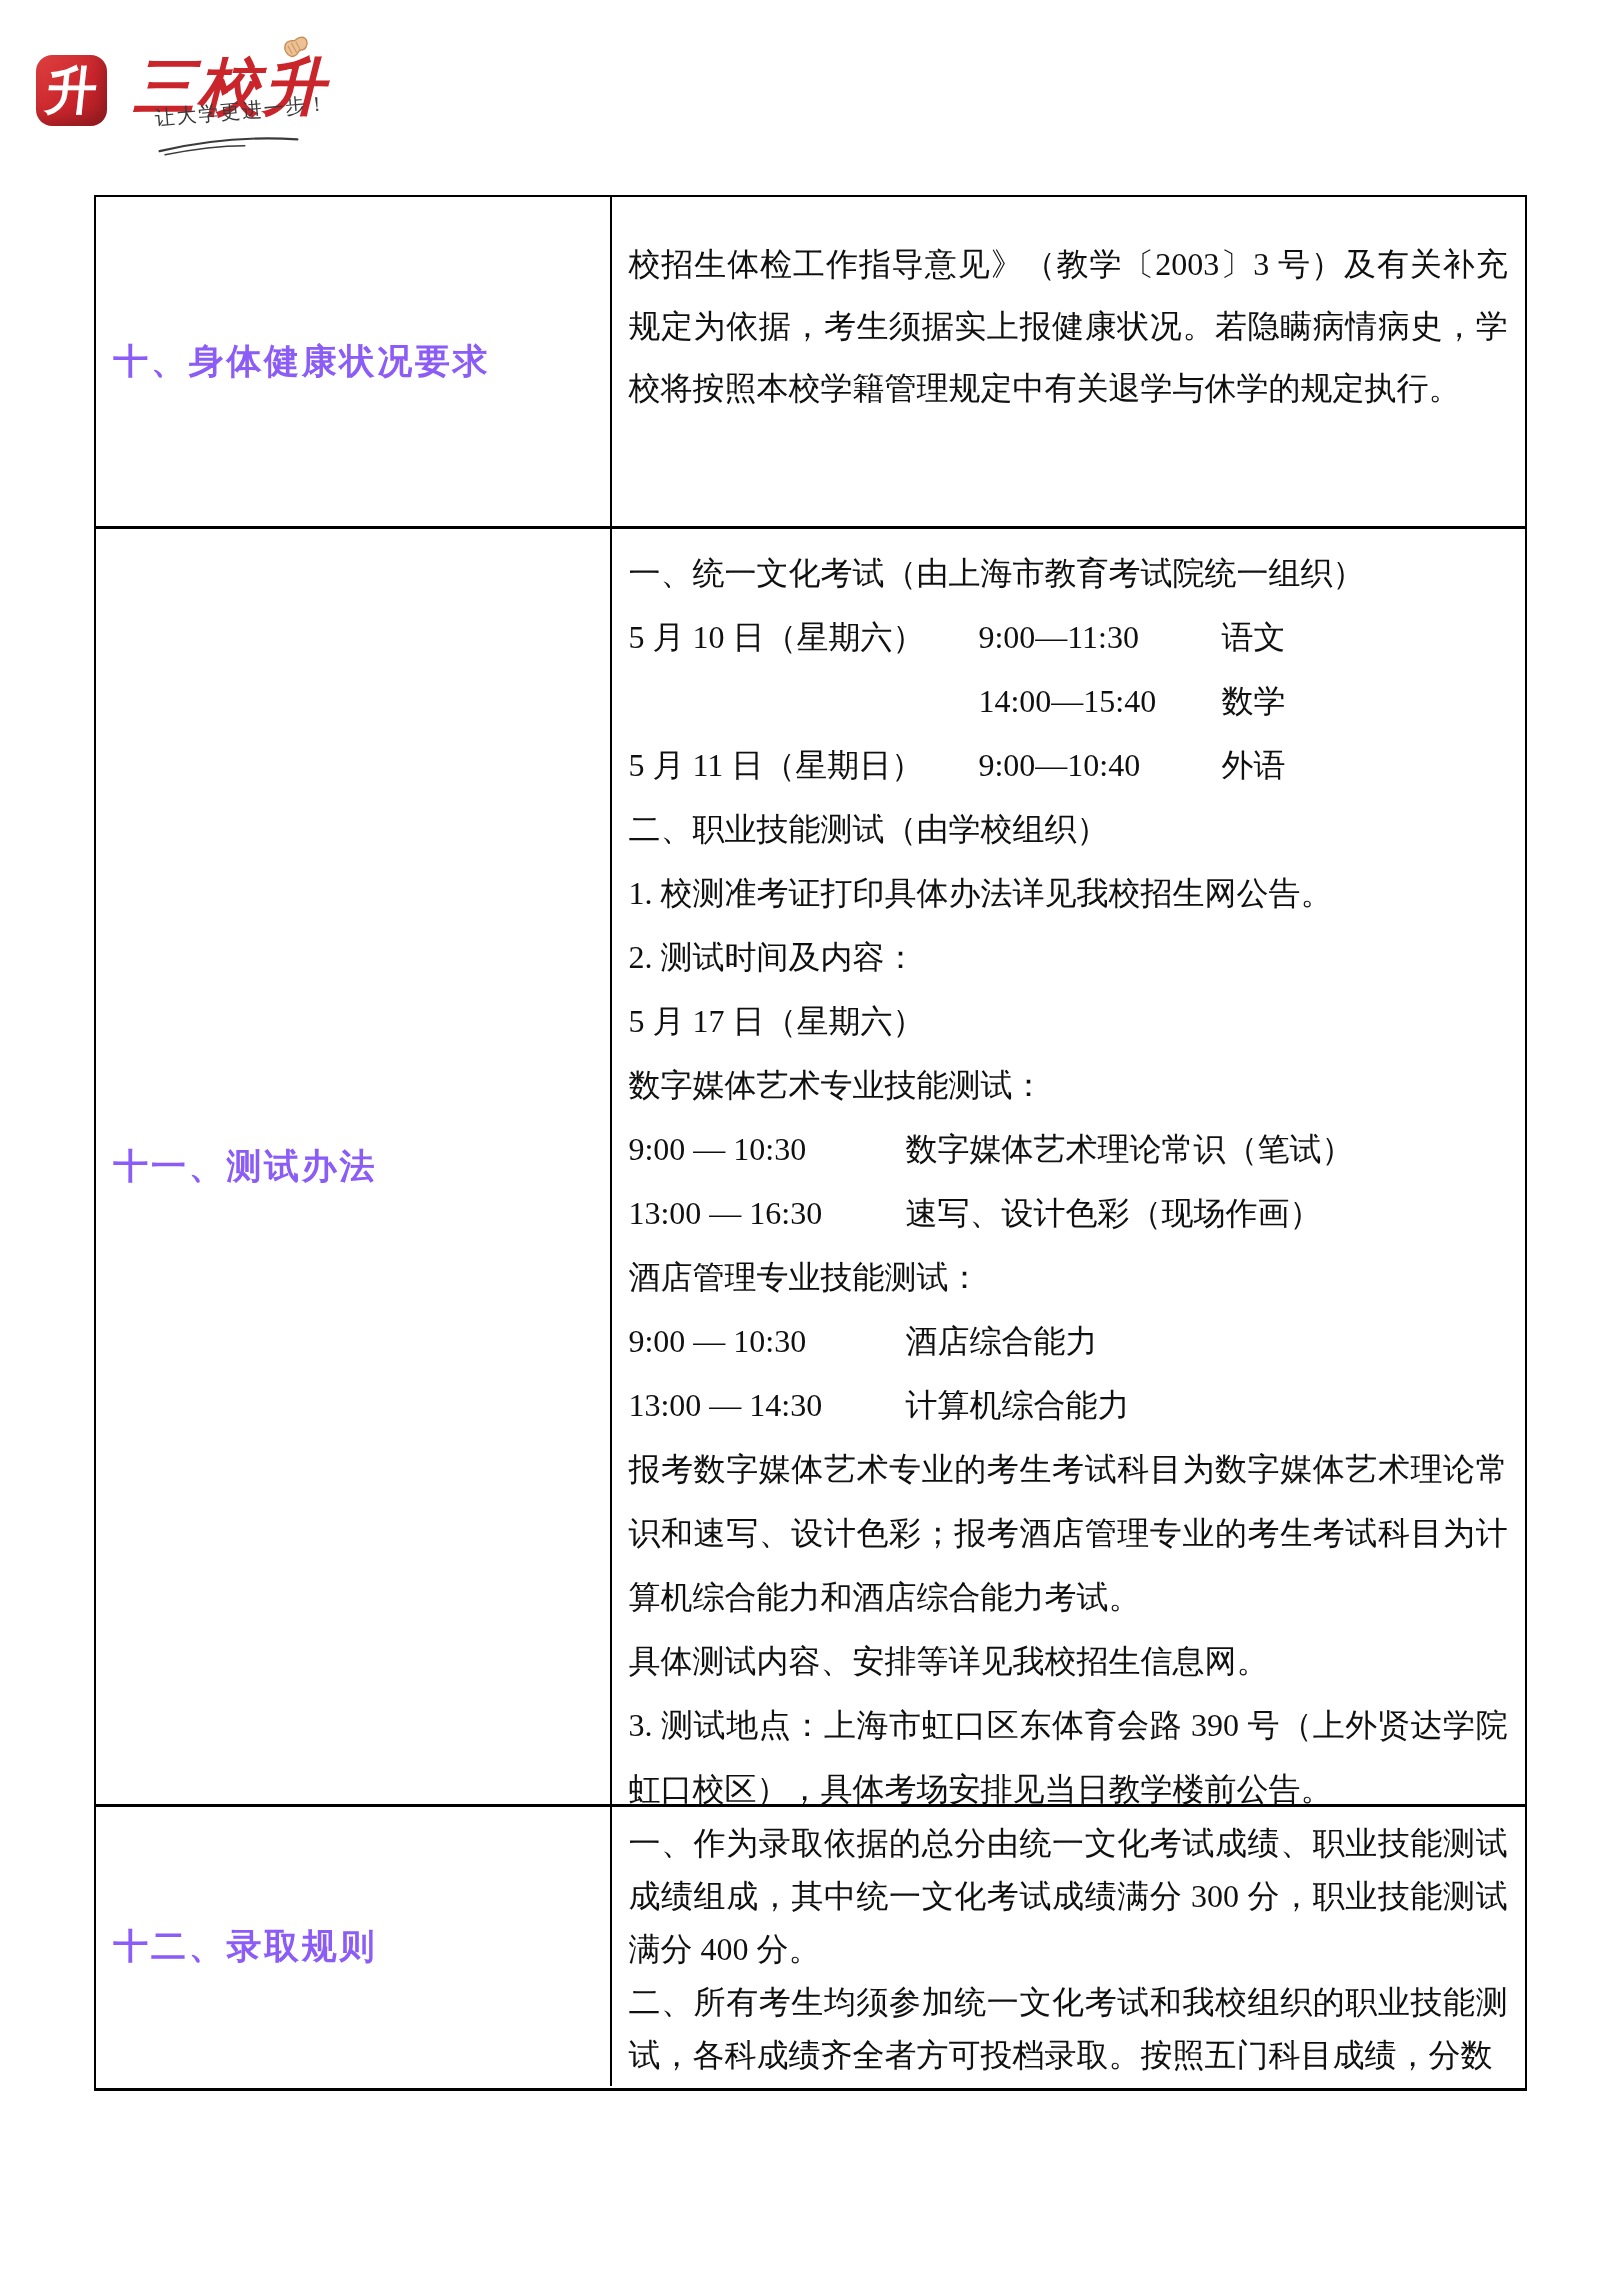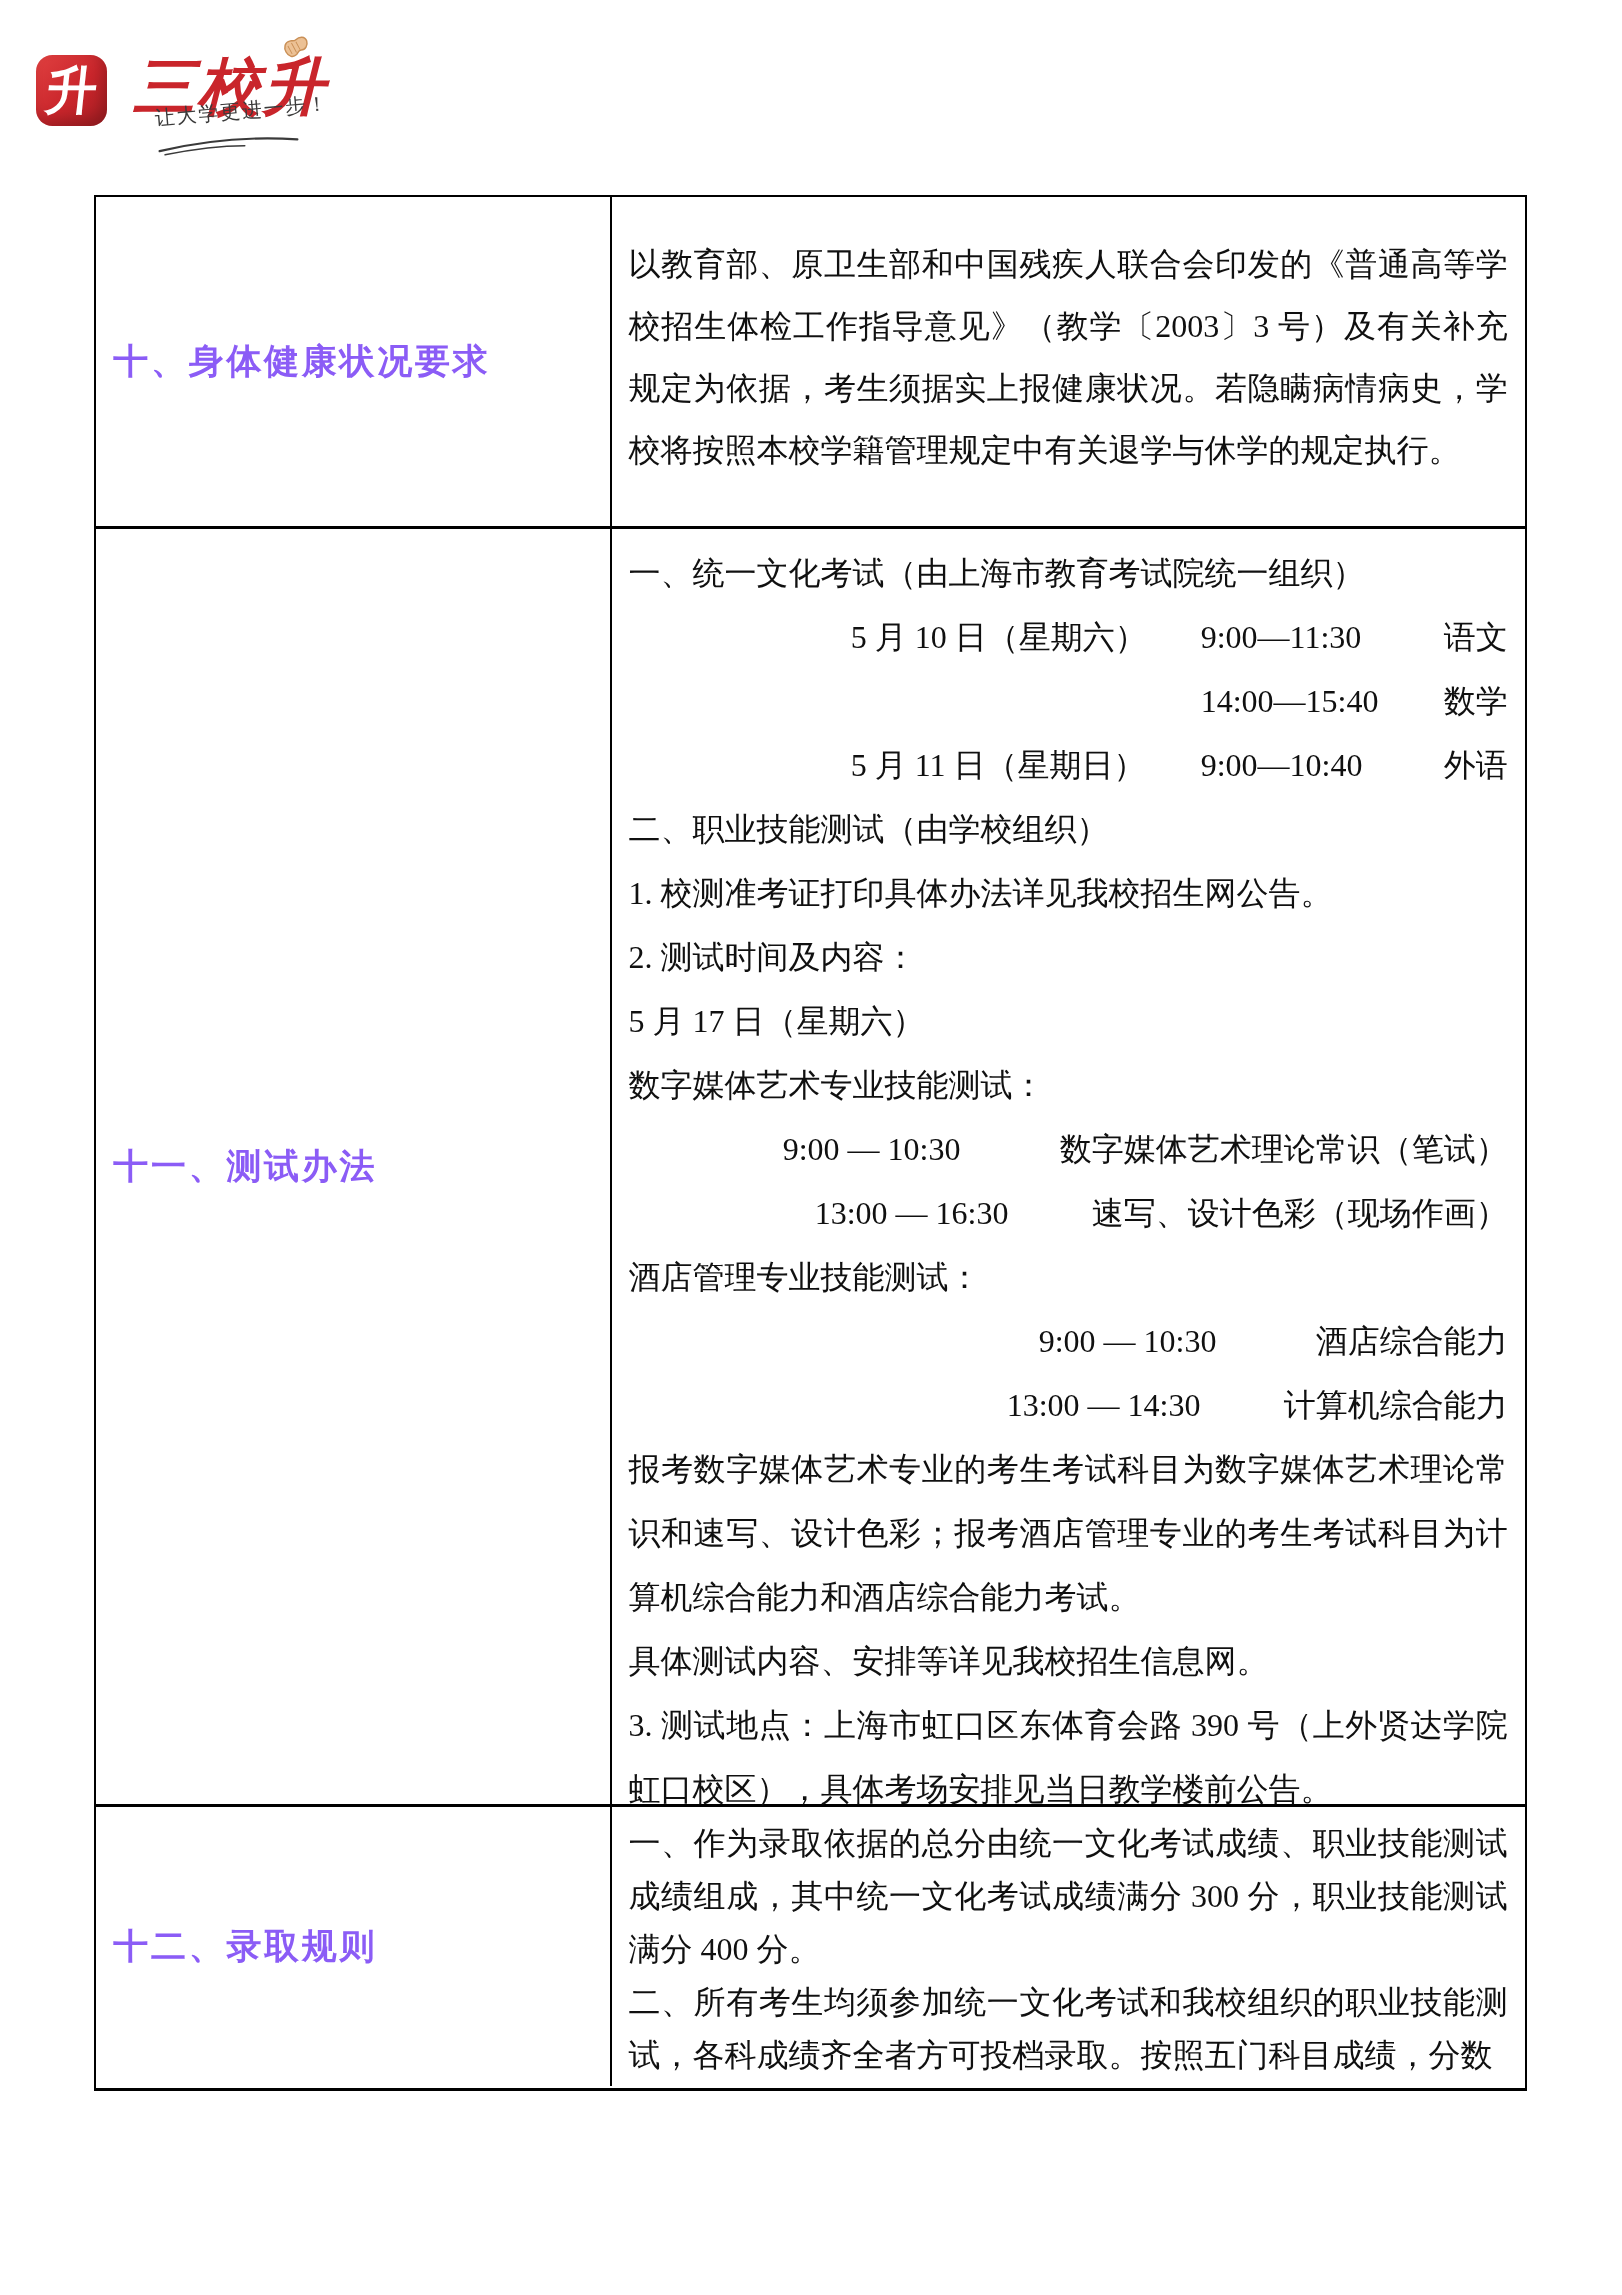--- a/index.html
+++ b/index.html
@@ -36,21 +36,21 @@
   .cell-h .hd{font-size:35px;font-weight:700;letter-spacing:2.7px;color:#8b5cf6;white-space:nowrap;}
   .cell-c{flex:1;box-sizing:border-box;padding:0 17.3px 0 16.4px;font-size:32px;color:#101010;}
   .row1 .cell-c{padding-top:36px;}
   .row2 .cell-c{padding-top:12px;}
   .row3 .cell-c{padding-top:10px;}
   .line{white-space:nowrap;}
   .row1 .line{height:62px;line-height:62px;}
   .row2 .line{height:64px;line-height:64px;}
   .row3 .line{height:53px;line-height:53px;}
   .line.fill{white-space:normal;text-align:justify;text-align-last:justify;}
-  .line.cols{display:flex;align-items:center;white-space:nowrap;justify-content:flex-end;}
+  .line.cols{display:flex;align-items:center;white-space:nowrap;}
   .line.cols span{display:inline-block;flex:none;}
 </style>
 </head>
 <body>
 
 <div class="canvas">
 
   <header class="logo">
     <div class="logo-icon">
       <span>升</span>
@@ -67,21 +67,20 @@
     </svg>
   </header>
 
   <div class="doc-table">
 
     <div class="t-row row1 rb">
       <div class="cell-h">
         <span class="hd">十、身体健康状况要求</span>
       </div>
       <div class="cell-c">
-          <div class="line fill">以教育部、原卫生部和中国残疾人联合会印发的《普通高等学</div>
           <div class="line fill">校招生体检工作指导意见》（教学〔2003〕3 号）及有关补充</div>
           <div class="line fill">规定为依据，考生须据实上报健康状况。若隐瞒病情病史，学</div>
           <div class="line">校将按照本校学籍管理规定中有关退学与休学的规定执行。</div>
         </div>
     </div>
 
     <div class="t-row row2 rb">
       <div class="cell-h">
         <span class="hd">十一、测试办法</span>
       </div>

